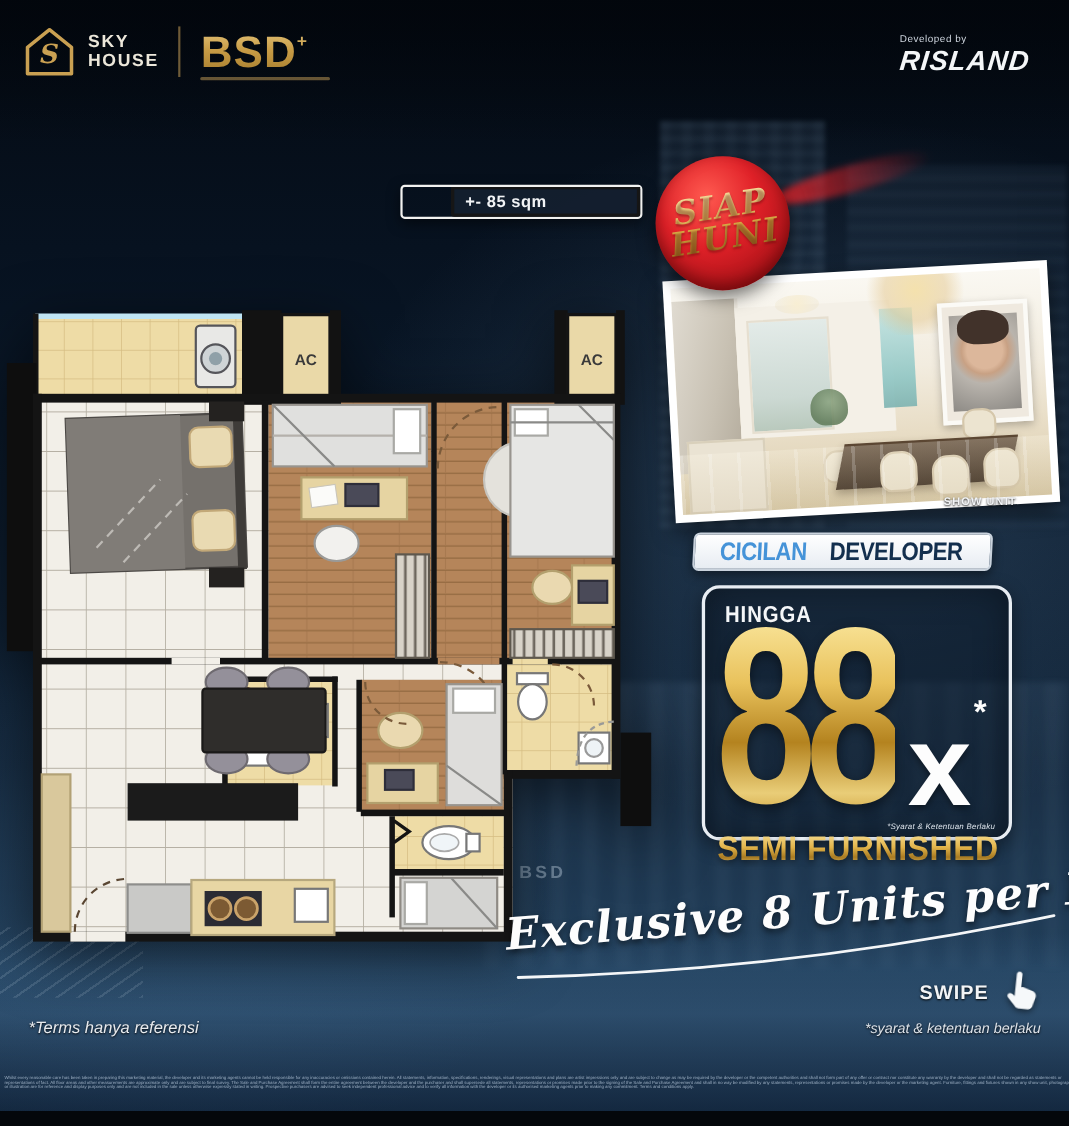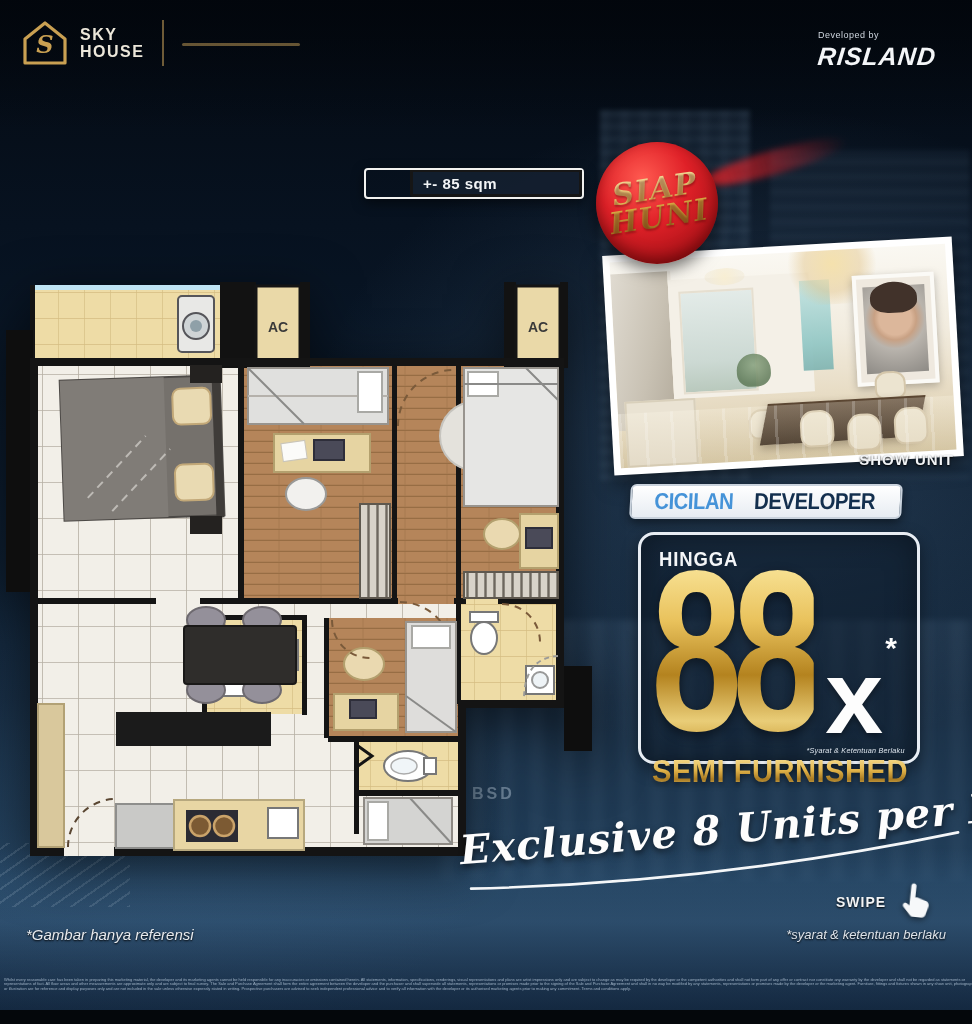--- a/index.html
+++ b/index.html
@@ -94,21 +94,21 @@
   .pi-table{right:10%;bottom:7%;width:47%;height:20%;transform:skewX(-14deg);
     background:linear-gradient(180deg,#5c4733,#3a2c20);box-shadow:0 4px 8px rgba(60,45,25,.4);}
   .pi-chair{width:9%;height:16%;border-radius:40% 40% 30% 30%;background:#ece4d0;border:2px solid #d5c7ab;}
   .pi-c1{right:8%;bottom:4%;}  .pi-c2{right:22%;bottom:2%;}
   .pi-c3{right:36%;bottom:5%;} .pi-c4{right:52%;bottom:10%;width:8%;height:13%;}
   .pi-c5{right:14%;bottom:26%;width:8%;height:12%;}
   .pi-sideboard{left:2%;bottom:0;width:20%;height:30%;background:#eae3d3;border:2px solid #d9d0bb;}
   .pi-floorglow{left:0;bottom:0;width:100%;height:26%;
     background:repeating-linear-gradient(90deg,rgba(255,255,255,.20) 0 3px,transparent 3px 26px),
     linear-gradient(180deg,rgba(255,250,235,.25),rgba(190,170,130,.15));}
-  .show-caption{left:858px;top:451px;width:96px;text-align:right;font-size:15px;font-weight:bold;
+  .show-caption{left:858px;top:451px;width:96px;font-size:10px;font-weight:bold;
     color:#f2f4f6;letter-spacing:1px;text-shadow:0 1px 2px #000;z-index:6;}
   
   .cicilan-bar{left:630px;top:484px;width:268px;height:31px;z-index:6;
     background:linear-gradient(180deg,#ffffff,#e7ecf2);border:2px solid #c9d2dc;border-radius:6px;
     display:flex;align-items:center;justify-content:center;gap:7px;transform:skewX(-3deg);
     box-shadow:0 4px 10px rgba(0,0,0,.45);}
   .cicilan-bar .w{font-size:23px;font-weight:bold;letter-spacing:-.5px;transform:scaleX(.88);display:inline-block;white-space:nowrap;}
   .cw1{color:#4593d8;} .cw2{color:#132f4e;}
   .offer-box{left:638px;top:532px;width:276px;height:226px;border:3px solid #e8edf3;border-radius:16px;
     background:rgba(8,18,32,.38);box-shadow:0 6px 16px rgba(0,0,0,.4), inset 0 0 30px rgba(0,0,0,.35);z-index:5;}
@@ -129,21 +129,21 @@
     background:linear-gradient(180deg,#f6dd90 10%,#e2b44a 45%,#a97b22 70%,#edd27e);
     -webkit-background-clip:text;background-clip:text;color:transparent;
     filter:drop-shadow(0 2px 3px rgba(0,0,0,.5));}
   
   .exclusive{left:460px;top:806px;width:508px;transform:rotate(-4.6deg);text-align:center;z-index:5;}
   .exclusive .txt{font-family:"DejaVu Serif",serif;font-style:italic;font-weight:bold;font-size:40px;
     color:#fdfdfd;letter-spacing:1px;text-shadow:0 3px 6px rgba(0,0,0,.55);white-space:nowrap;}
   .exclusive svg{display:block;margin-top:-4px;}
   
   .swipe{left:836px;top:880px;display:flex;align-items:center;gap:8px;z-index:6;cursor:pointer;}
-  .swipe-label{font-size:14px;font-weight:bold;letter-spacing:1px;color:#f2f4f6;text-shadow:0 1px 2px #000;}
+  .swipe-label{font-size:18px;font-weight:bold;letter-spacing:1px;color:#f2f4f6;text-shadow:0 1px 2px #000;}
   .hand{width:44px;height:44px;transform:rotate(6deg);filter:drop-shadow(0 2px 3px rgba(0,0,0,.5));}
   .fn-left{left:26px;top:926px;font-size:15px;font-style:italic;color:#e8ebef;text-shadow:0 1px 2px #000;}
   .fn-right{right:26px;top:927px;font-size:13px;font-style:italic;color:#dde3ea;text-shadow:0 1px 2px #000;}
   .fineprint{left:4px;top:977px;width:1940px;transform:scale(.5);transform-origin:left top;
     font-size:8px;line-height:9px;color:#9db0c4;filter:blur(.6px);}
 </style>
 </head>
 <body>
 
 <div class="poster">
@@ -160,20 +160,21 @@
     <svg class="logo-house" viewBox="0 0 46 44">
       <path d="M23 2 3 18v24h40V18Z" fill="none" stroke="#c9a052" stroke-width="3.2" stroke-linejoin="round"></path>
       <text x="23" y="32" text-anchor="middle" font-family="DejaVu Serif,serif" font-style="italic" font-weight="bold" font-size="24" fill="#c9a052">S</text>
     </svg>
     <div class="brand-sky">
       <div>SKY</div>
       <div>HOUSE</div>
     </div>
     <div class="logo-divider"></div>
     <div>
+      <div class="brand-bsd"><span>BSD</span><sup>+</sup></div>
       <div class="brand-tagline"></div>
     </div>
   </div>
   <div class="abs dev-block">
     <div class="dev-by">Developed by</div>
     <div class="dev-name">RISLAND</div>
   </div>
 
   <div class="abs unit-label">
     <div class="unit-bottom">+- 85 sqm</div>
@@ -383,19 +384,19 @@
     </svg>
   </div>
 
   <div class="abs swipe">
     <span class="swipe-label">SWIPE</span>
     <svg class="hand" viewBox="0 0 24 24">
       <path fill="#f6f8fa" d="M10 2c.8 0 1.4.6 1.4 1.4v6.2l1-.2 4.9 1.5c1 .3 1.8 1.2 1.8 2.3 0 .3 0 .5-.1.8l-1.2 4.6c-.3 1-1.2 1.6-2.2 1.6h-4.6c-.6 0-1.2-.2-1.6-.7l-4-4.2c-.5-.5-.5-1.4 0-1.9.5-.5 1.3-.5 1.9-.1l1.3.9V3.4C8.6 2.6 9.2 2 10 2z"></path>
     </svg>
   </div>
 
-  <div class="abs fn-left">*Gambar hanya referensi</div>
+  <div class="abs fn-left">*Terms hanya referensi</div>
   <div class="abs fn-right">*syarat &amp; ketentuan berlaku</div>
 
   <div class="abs fineprint">Whilst every reasonable care has been taken in preparing this marketing material, the developer and its marketing agents cannot be held responsible for any inaccuracies or omissions contained herein. All statements, information, specifications, renderings, visual representations and plans are artist impressions only and are subject to change as may be required by the developer or the competent authorities and shall not form part of any offer or contract nor constitute any warranty by the developer and shall not be regarded as statements or representations of fact. All floor areas and other measurements are approximate only and are subject to final survey. The Sale and Purchase Agreement shall form the entire agreement between the developer and the purchaser and shall supersede all statements, representations or promises made prior to the signing of the Sale and Purchase Agreement and shall in no way be modified by any statements, representations or promises made by the developer or the marketing agent. Furniture, fittings and fixtures shown in any show unit, photograph or illustration are for reference and display purposes only and are not included in the sale unless otherwise expressly stated in writing. Prospective purchasers are advised to seek independent professional advice and to verify all information with the developer or its authorised marketing agents prior to making any commitment. Terms and conditions apply.</div>
 
   <div class="abs bottom-black"></div>
 </div>
 
 </body></html>

